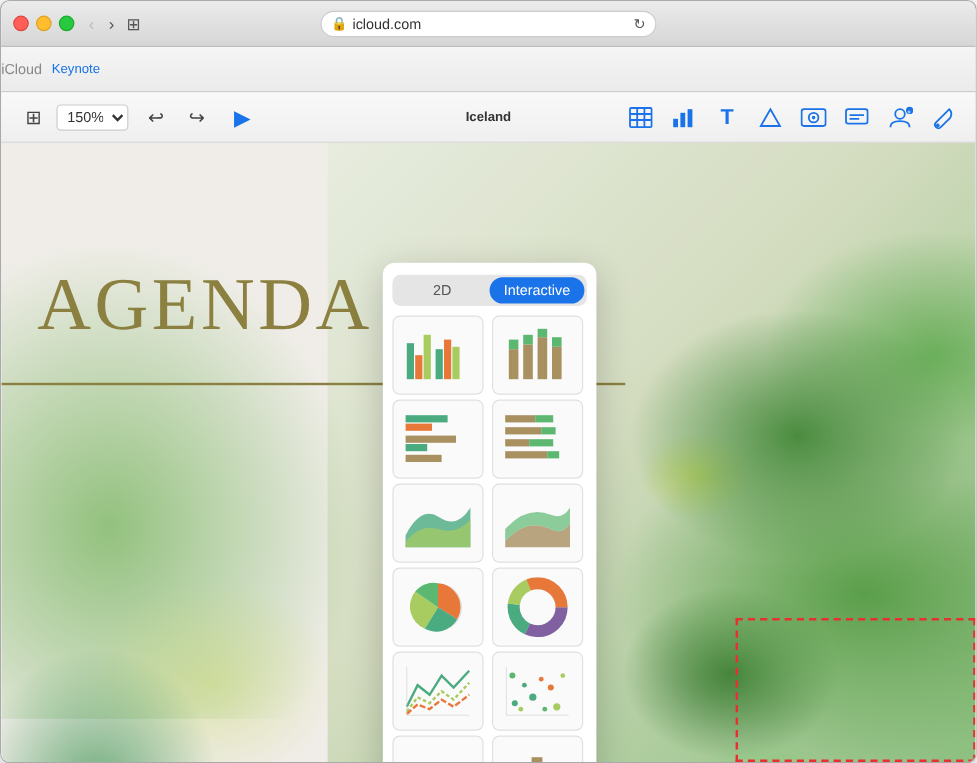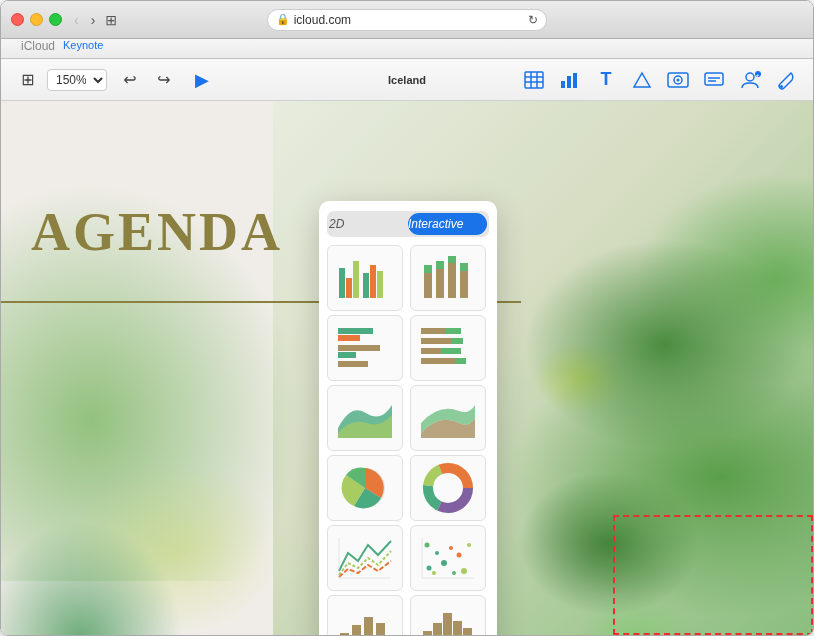--- a/index.html
+++ b/index.html
@@ -65,26 +65,26 @@
       gap: 4px;
     }
     .lock-icon { color: #5cb85c; font-size: 11px; }
     .reload-btn {
       margin-left: auto; background: none; border: none; cursor: pointer; color: #555; font-size: 12px;
     }
 
     
     .tabbar {
       background: linear-gradient(to bottom, #f5f5f5, #ebebeb);
-      height: 20px;
+      height: 38px;
       display: flex;
-      align-items: flex-start;
+      align-items: center;
       border-bottom: 1px solid #c0c0c0;
       flex-shrink: 0;
-      padding: 0 20px;
+      padding: 0 0;
       gap: 6px;
     }
     .app-title {
       font-size: 11px; color: #1a73e8; cursor: pointer; margin-left: 2px;
     }
     .icloud-label { color: #888; font-size: 12px; }
 
     
     .toolbar {
       background: linear-gradient(to bottom, #f9f9f9, #efefef);
@@ -149,22 +149,22 @@
         radial-gradient(ellipse 200px 150px at 90% 30%, #6aae5a 0%, transparent 70%),
         radial-gradient(ellipse 100px 80px at 65% 85%, #8bc87a 0%, transparent 60%),
         radial-gradient(ellipse 80px 60px at 55% 45%, #c8d870 0%, transparent 60%),
         linear-gradient(135deg, #e8ede0 0%, #d4dcc0 40%, #7ab870 100%);
     }
 
     
     .agenda-text {
       position: absolute;
       left: 30px; top: 100px;
-      font-size: 54px;
-      font-weight: 700;
+      font-size: 62px;
+      font-weight: 400;
       color: #8b8040;
       letter-spacing: 3px;
       font-family: Georgia, serif;
     }
     .agenda-line {
       position: absolute;
       left: 0; top: 200px;
       width: 520px; height: 2px;
       background: #8b8040;
     }
@@ -214,27 +214,27 @@
 
     .picker-tabs {
       display: flex;
       margin: 10px 8px 8px;
       background: #e5e5e5;
       border-radius: 7px;
       padding: 2px;
     }
     .picker-tab {
       flex: 1;
+      text-align: center;
       padding: 4px 0;
       font-size: 12px;
       border-radius: 5px;
       cursor: pointer;
       color: #555;
       font-weight: 500;
-      font-style: italic;
     }
     .picker-tab.active {
       background: #1a73e8;
       color: #fff;
       border-radius: 11px;
     }
 
     .chart-grid {
       display: grid;
       grid-template-columns: 1fr 1fr;

